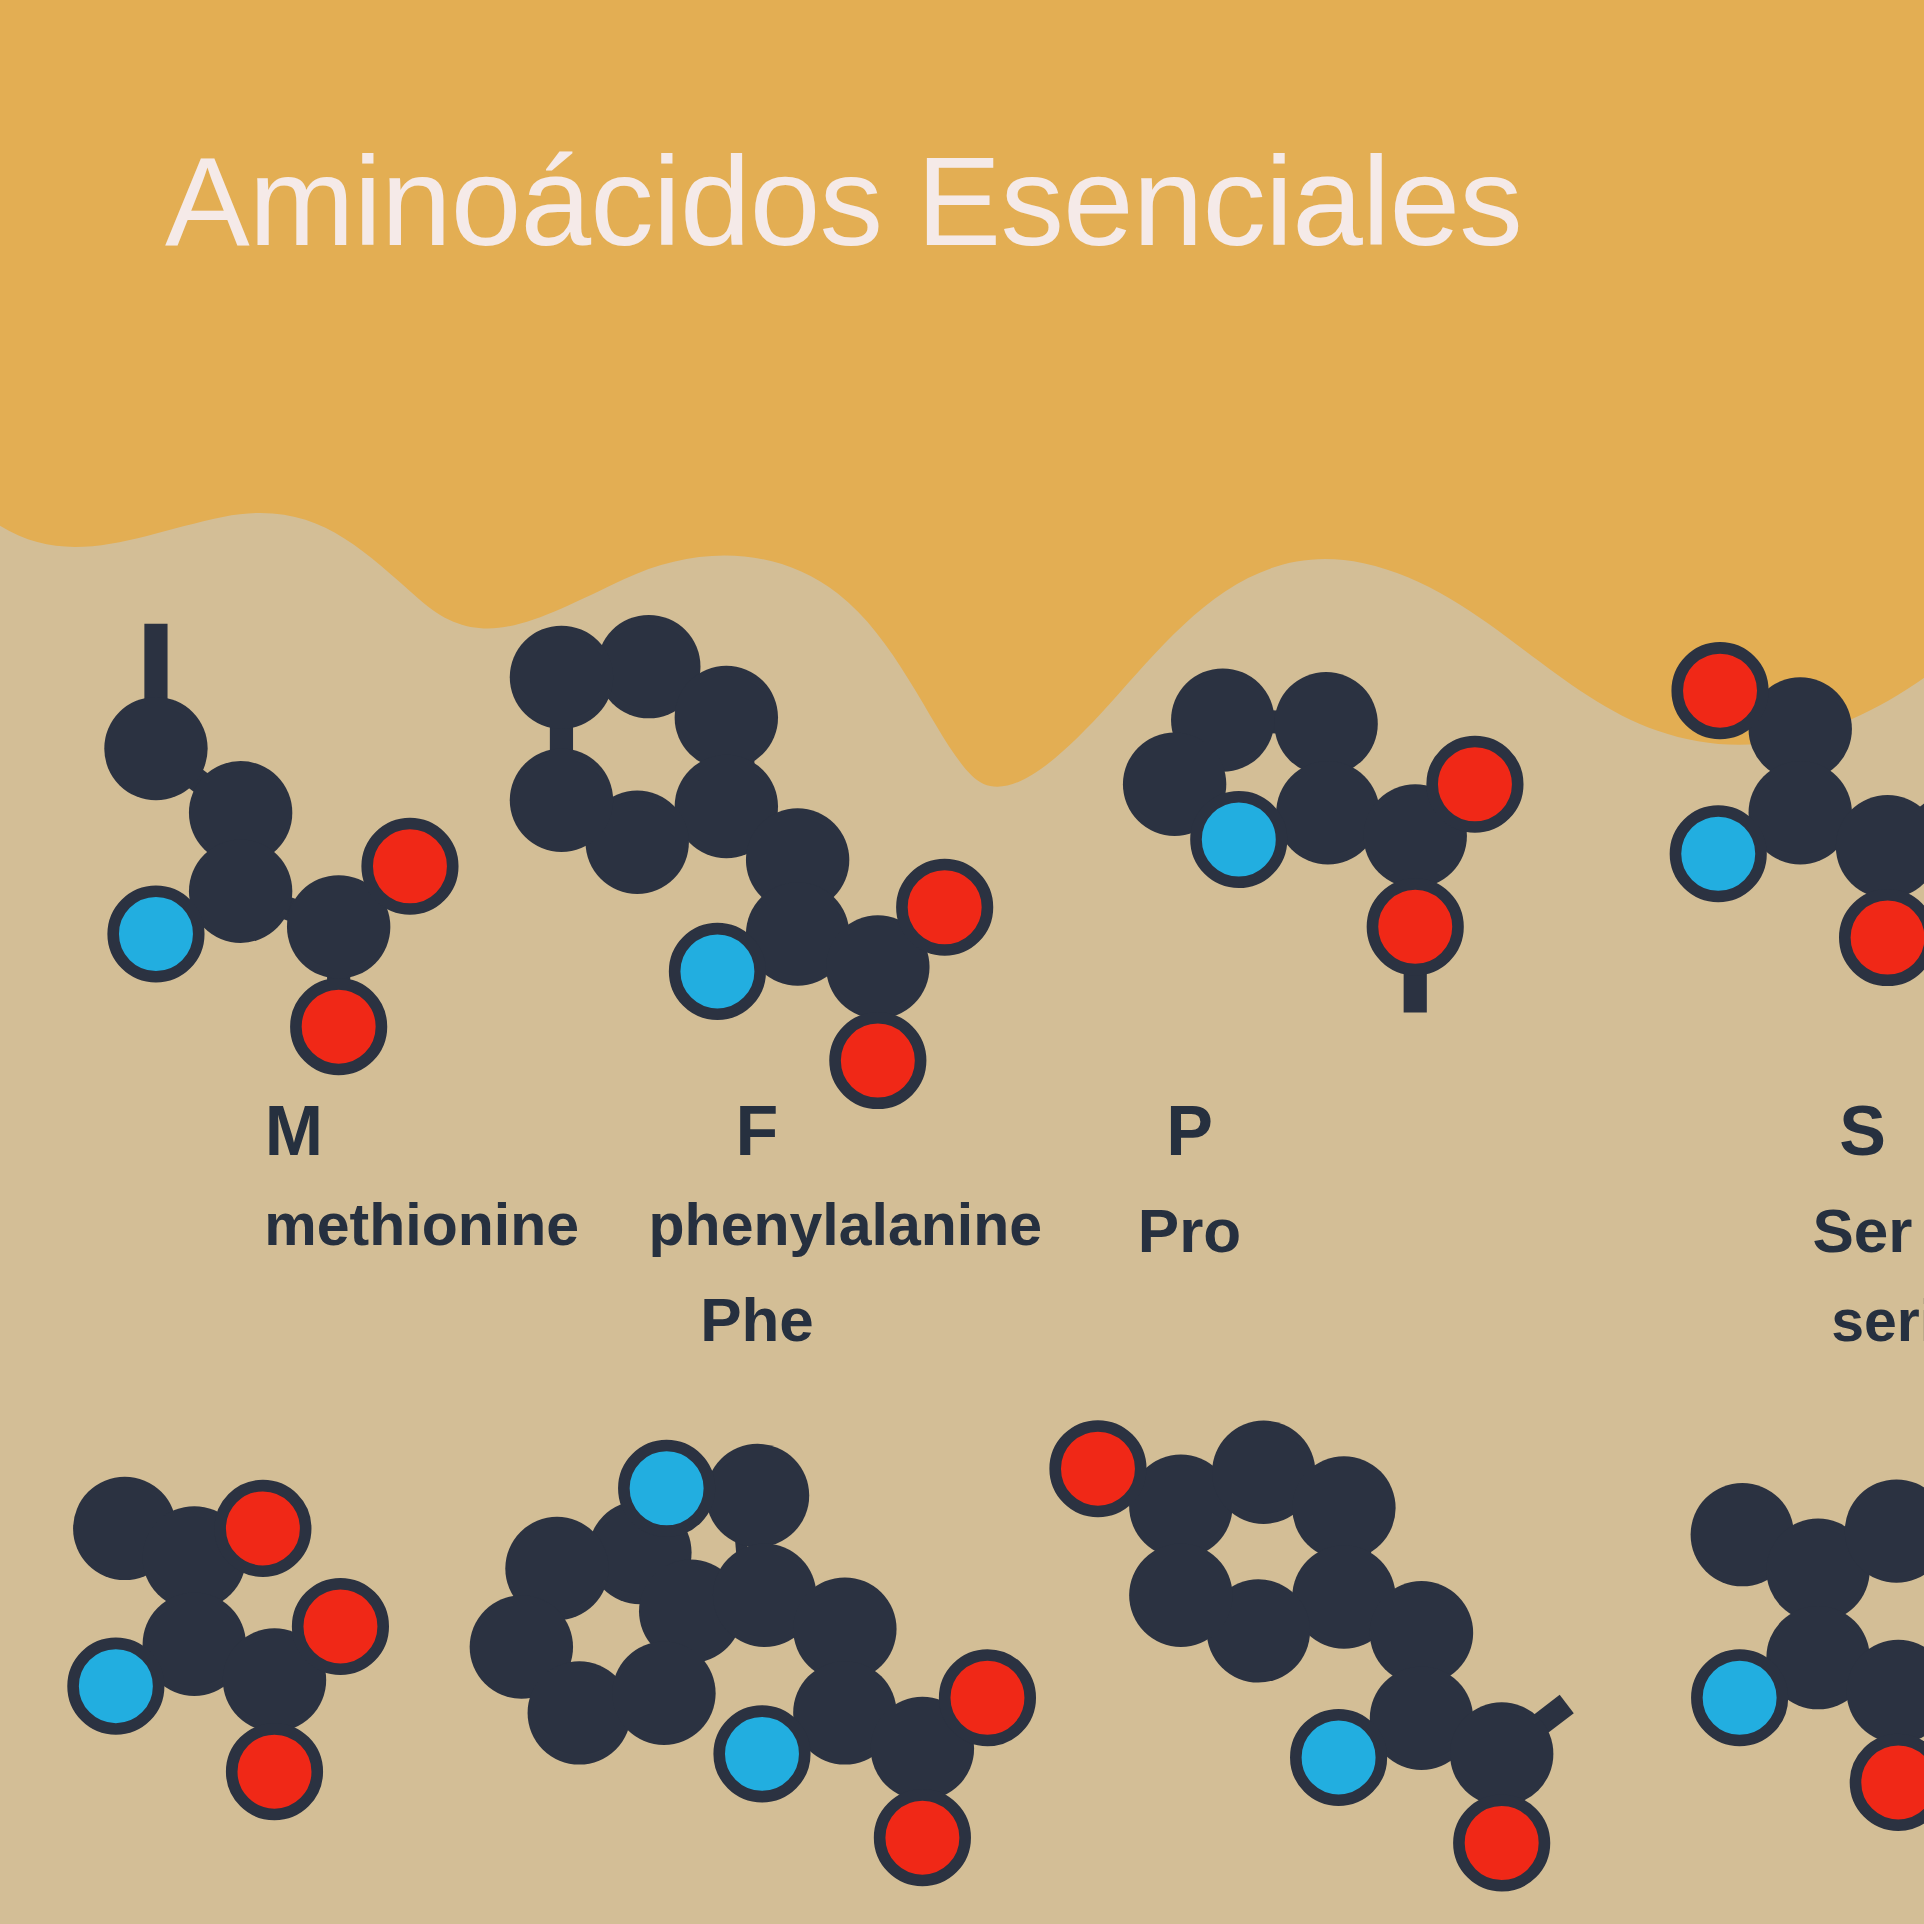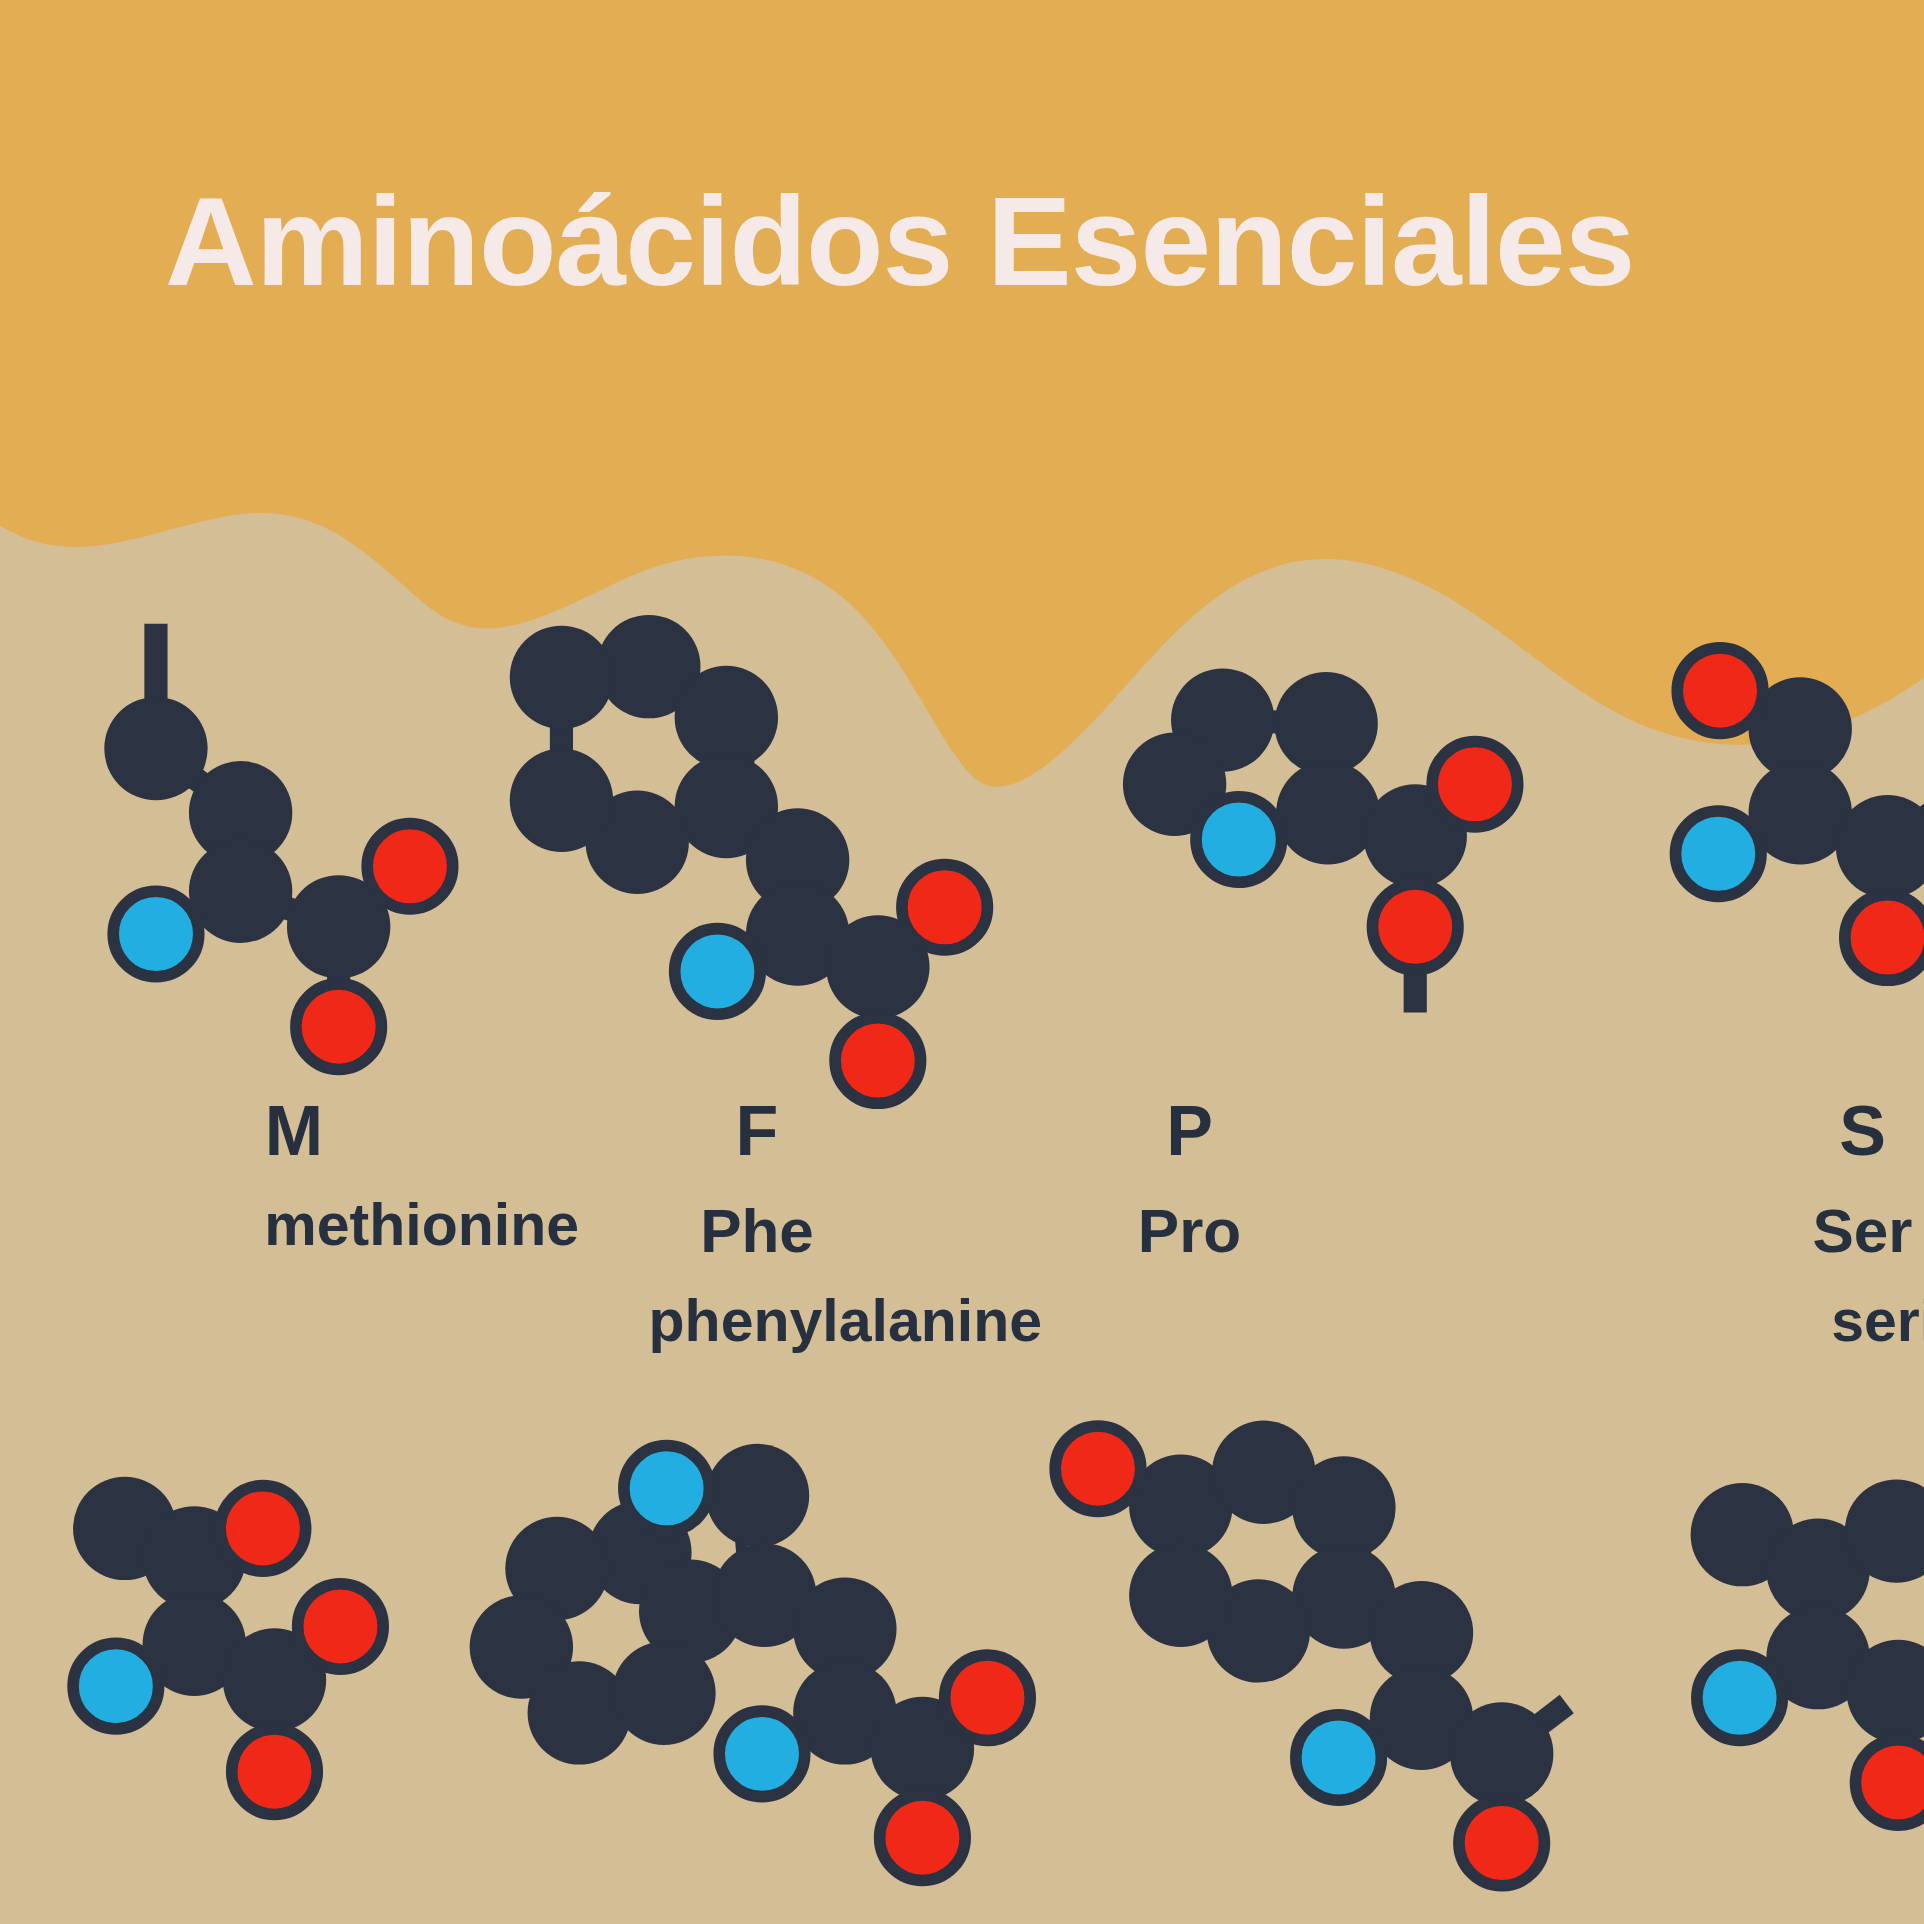--- a/index.html
+++ b/index.html
@@ -12,22 +12,22 @@
   #stage{position:absolute;inset:0;width:1925px;height:1925px;}
   .layer{position:absolute;inset:0;width:1925px;height:1925px;}
   #wave-svg,#mol-svg{display:block;}
 
   #title-banner{
     position:absolute;left:0;top:0;width:1925px;height:570px;
     z-index:5;pointer-events:none;
   }
   #page-title{
     position:absolute;left:165px;top:132px;
-    font-size:127px;font-weight:bold;letter-spacing:-0.9px;
-    color:#F5EAE8;white-space:nowrap;line-height:1.1;margin-top:40px;
+    font-size:127px;font-weight:normal;letter-spacing:-0.9px;
+    color:#F5EAE8;white-space:nowrap;line-height:1.1;
   }
 
   .mol-label{
     position:absolute;text-align:center;color:#26303F;
     font-weight:bold;line-height:1.0;z-index:6;
   }
   .lab-letter{font-size:70px;}
   .lab-abbr{font-size:62px;margin-top:34px;}
   .lab-full{font-size:59px;margin-top:30px;white-space:nowrap;text-align:right;}
   .labelgroup{position:absolute;z-index:6;text-align:center;}
@@ -258,22 +258,22 @@
     <div id="page-title">Aminoácidos Esenciales</div>
   </div>
 
   <div class="labelgroup" style="left:9px;top:1096px;width:570px;">
     <div class="mol-label lab-letter" style="position:relative;">M</div>
     <div class="mol-label lab-full" style="position:relative;">methionine</div>
   </div>
 
   <div class="labelgroup" style="left:472px;top:1096px;width:570px;">
     <div class="mol-label lab-letter" style="position:relative;">F</div>
+    <div class="mol-label lab-full" style="position:relative;">phenylalanine</div>
     <div class="mol-label lab-abbr" style="position:relative;">Phe</div>
-    <div class="mol-label lab-full" style="position:relative;">phenylalanine</div>
   </div>
 
   <div class="labelgroup" style="left:1047px;top:1096px;width:285px;">
     <div class="mol-label lab-letter" style="position:relative;">P</div>
     <div class="mol-label lab-abbr" style="position:relative;">Pro</div>
   </div>
 
   <div class="labelgroup" style="left:1720px;top:1096px;width:285px;">
     <div class="mol-label lab-letter" style="position:relative;">S</div>
     <div class="mol-label lab-abbr" style="position:relative;">Ser</div>

